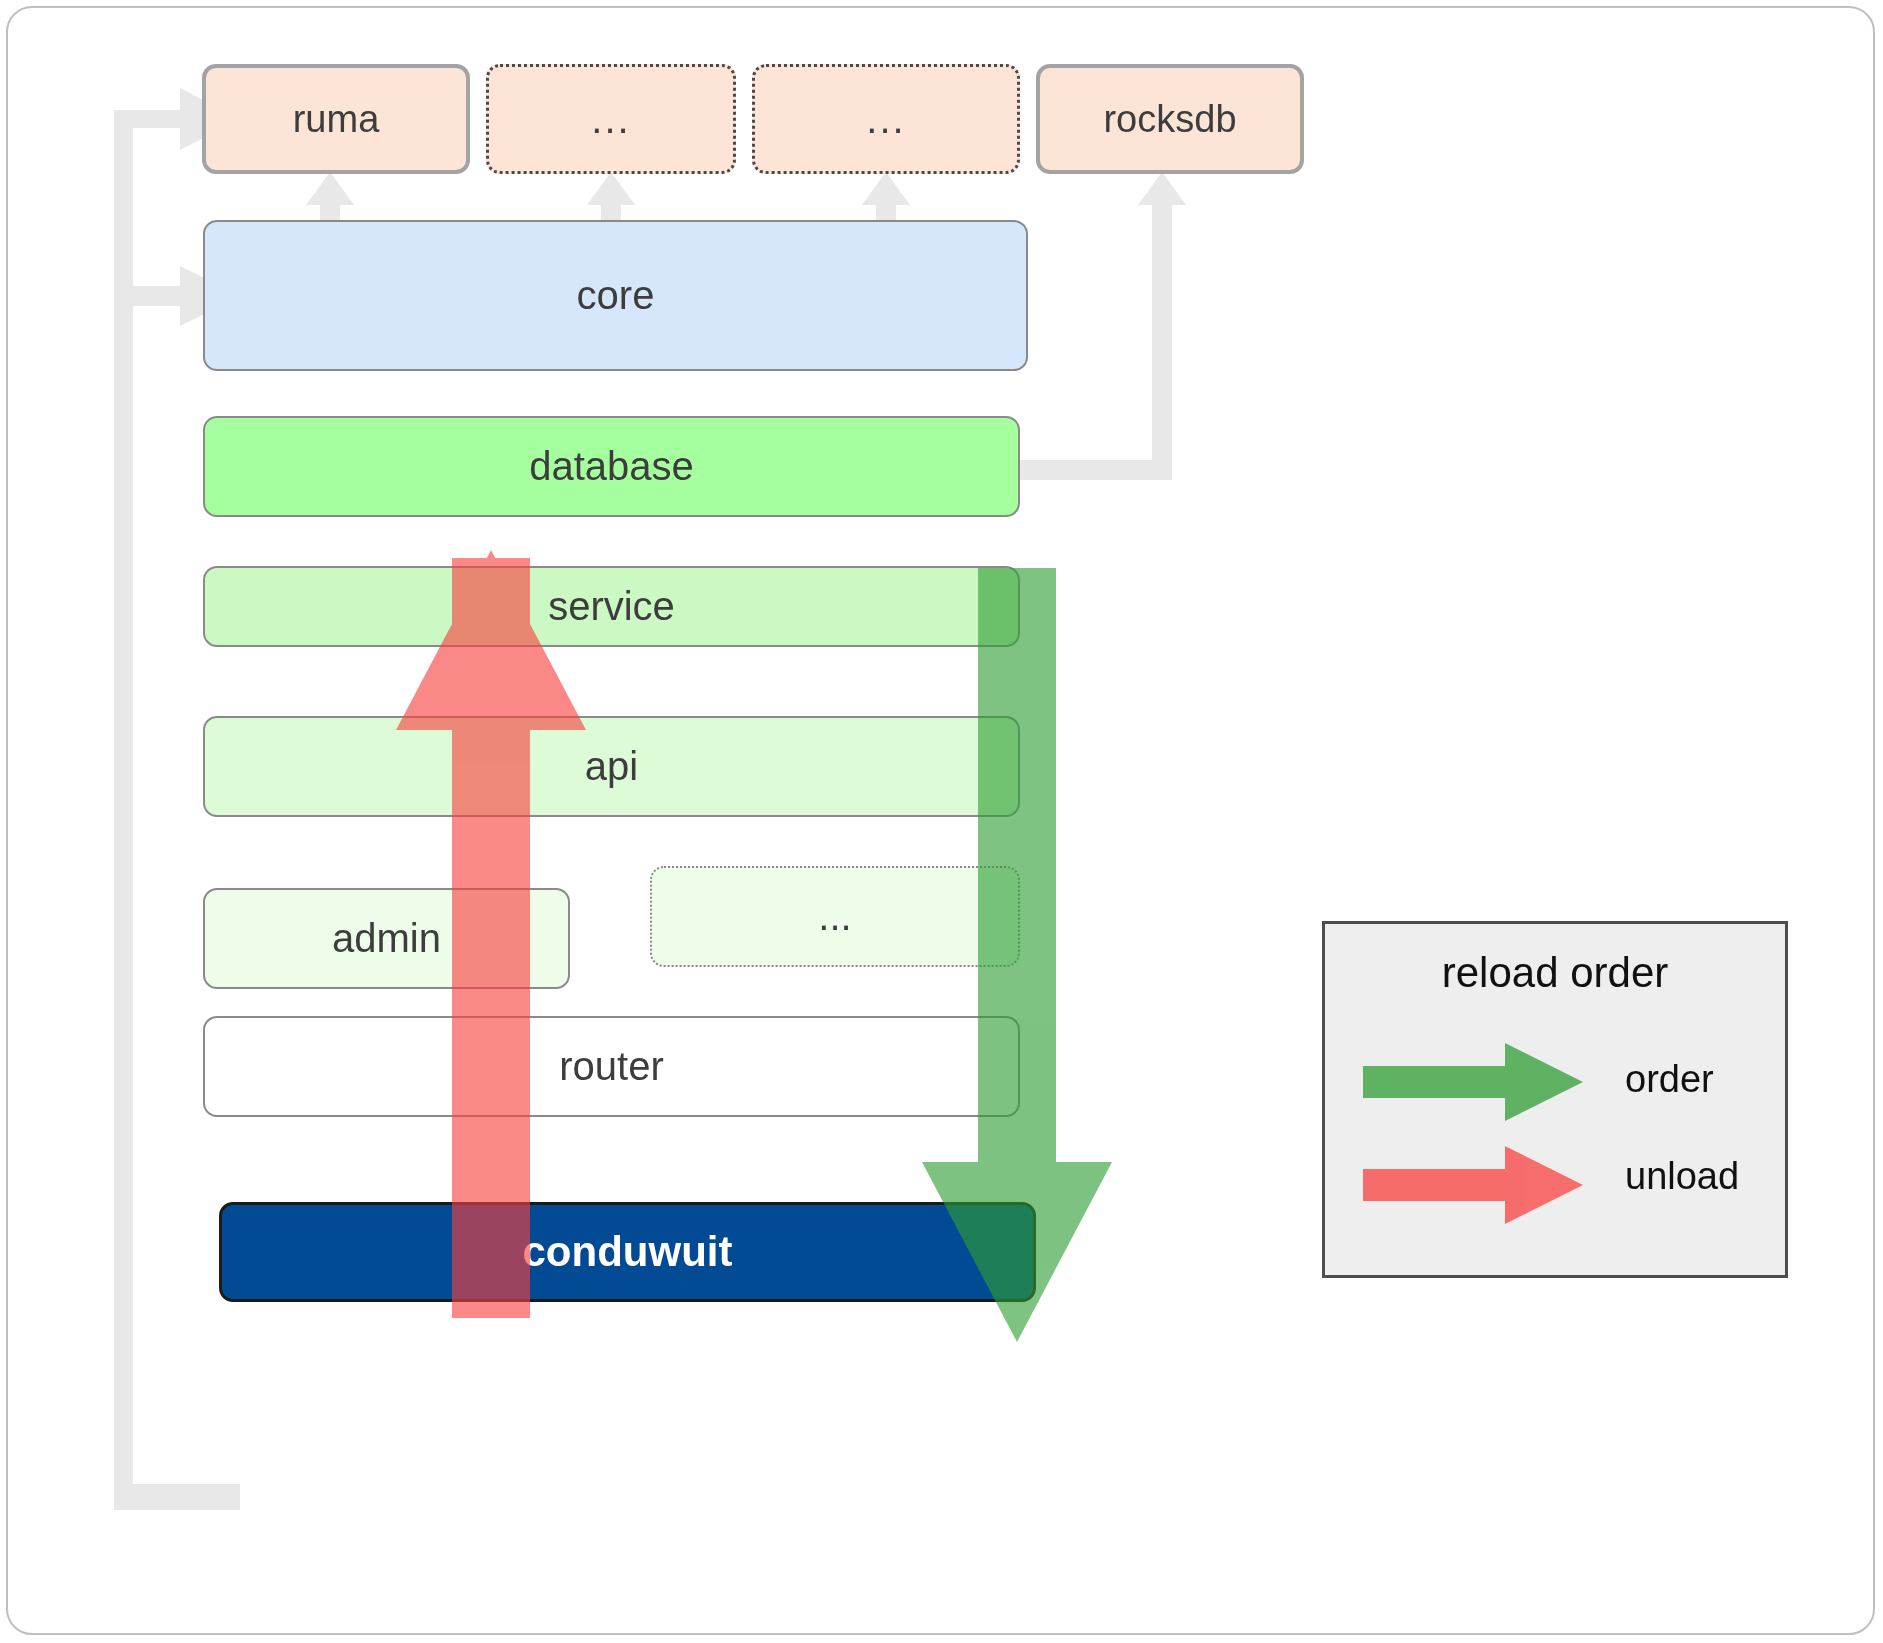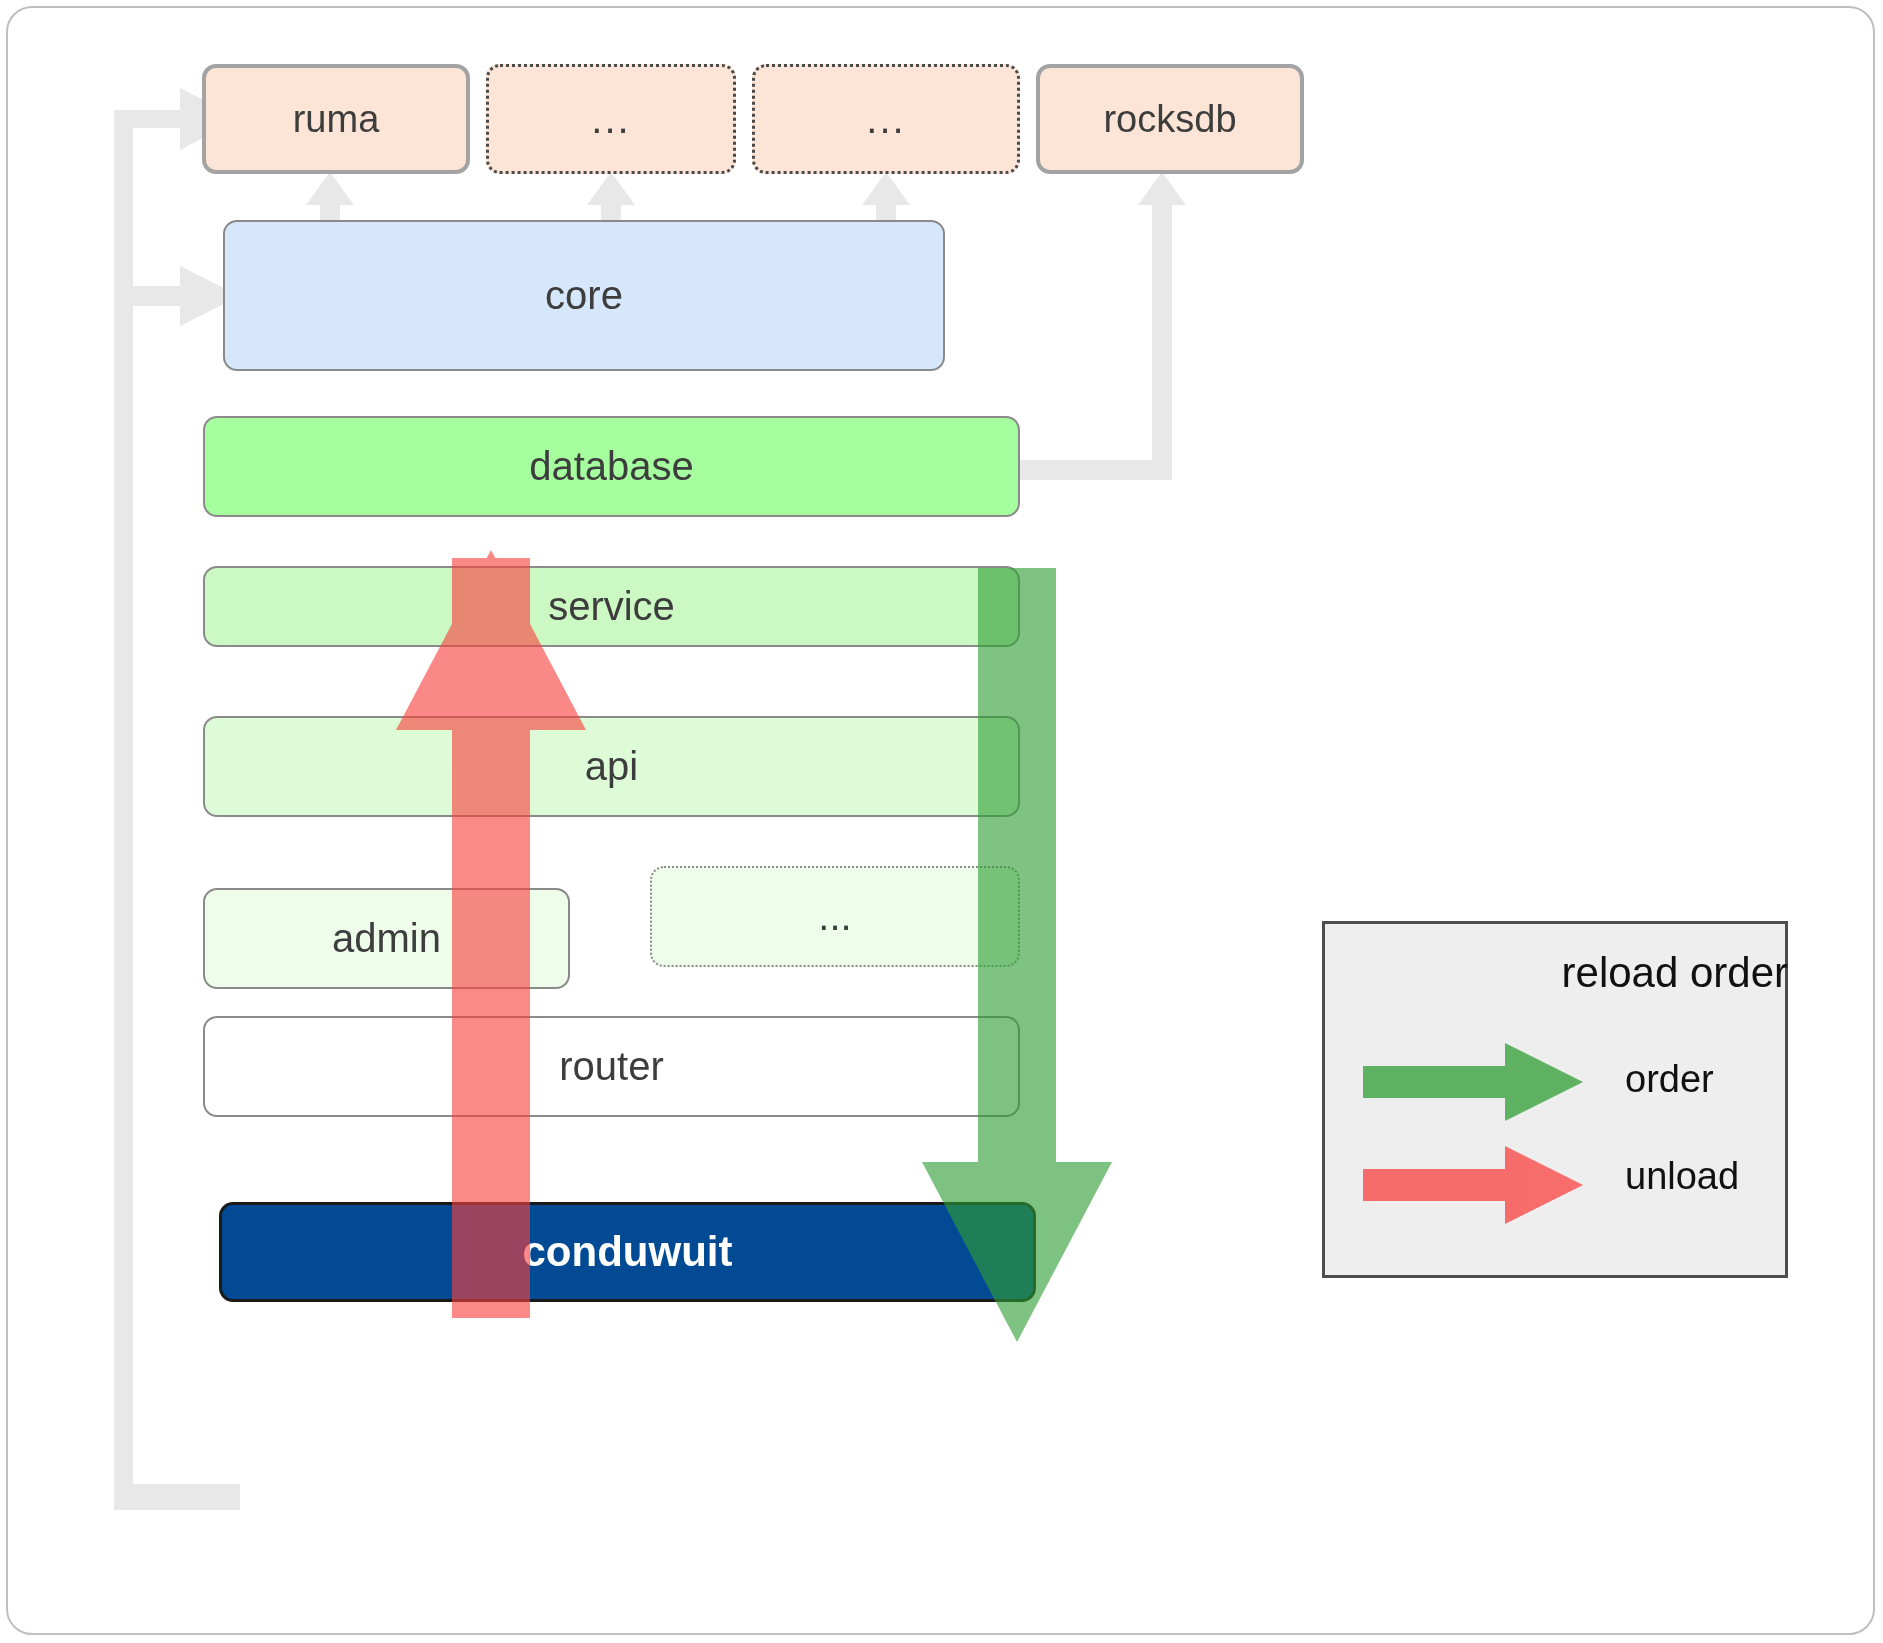--- a/index.html
+++ b/index.html
@@ -99,21 +99,21 @@
     height: 357px;
     background: #eeeeee;
     border: 3px solid #4d4d4d;
     box-sizing: border-box;
   }
   .legend-title {
     position: absolute;
     left: 0;
     top: 28px;
     width: 100%;
-    text-align: right;
+    text-align: center;
     font-size: 42px;
     color: #111111;
     font-family: "Liberation Sans", sans-serif;
   }
   .legend-label {
     position: absolute;
     font-size: 38px;
     color: #111111;
     font-family: "Liberation Sans", sans-serif;
     white-space: nowrap;
@@ -160,21 +160,21 @@
   <div class="node dep dotted" style="left:486px;top:64px;width:250px;height:110px;">
     <span class="node-label dots">...</span>
   </div>
   <div class="node dep dotted" style="left:752px;top:64px;width:268px;height:110px;">
     <span class="node-label dots">...</span>
   </div>
   <div class="node dep solid" style="left:1036px;top:64px;width:268px;height:110px;">
     <span class="node-label">rocksdb</span>
   </div>
 
-  <div class="node core-box" style="left:203px;top:220px;width:722px;height:151px;margin-left:20px;">
+  <div class="node core-box" style="left:203px;top:220px;width:825px;height:151px;">
     <span class="node-label">core</span>
   </div>
 
   <div class="node row database" style="left:203px;top:416px;width:817px;height:101px;justify-content:center;">
     <span class="node-label">database</span>
   </div>
   <div class="node row service" style="left:203px;top:566px;width:817px;height:81px;">
     <span class="node-label">service</span>
   </div>
   <div class="node row api" style="left:203px;top:716px;width:817px;height:101px;">

